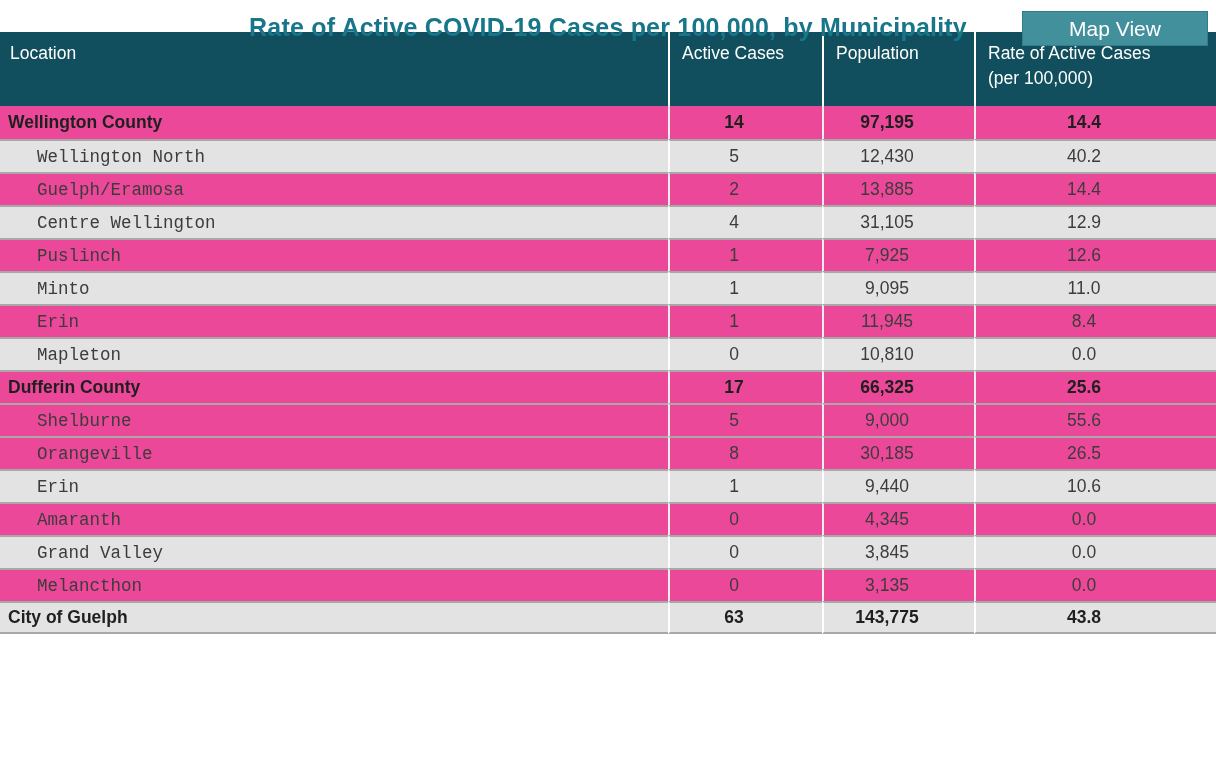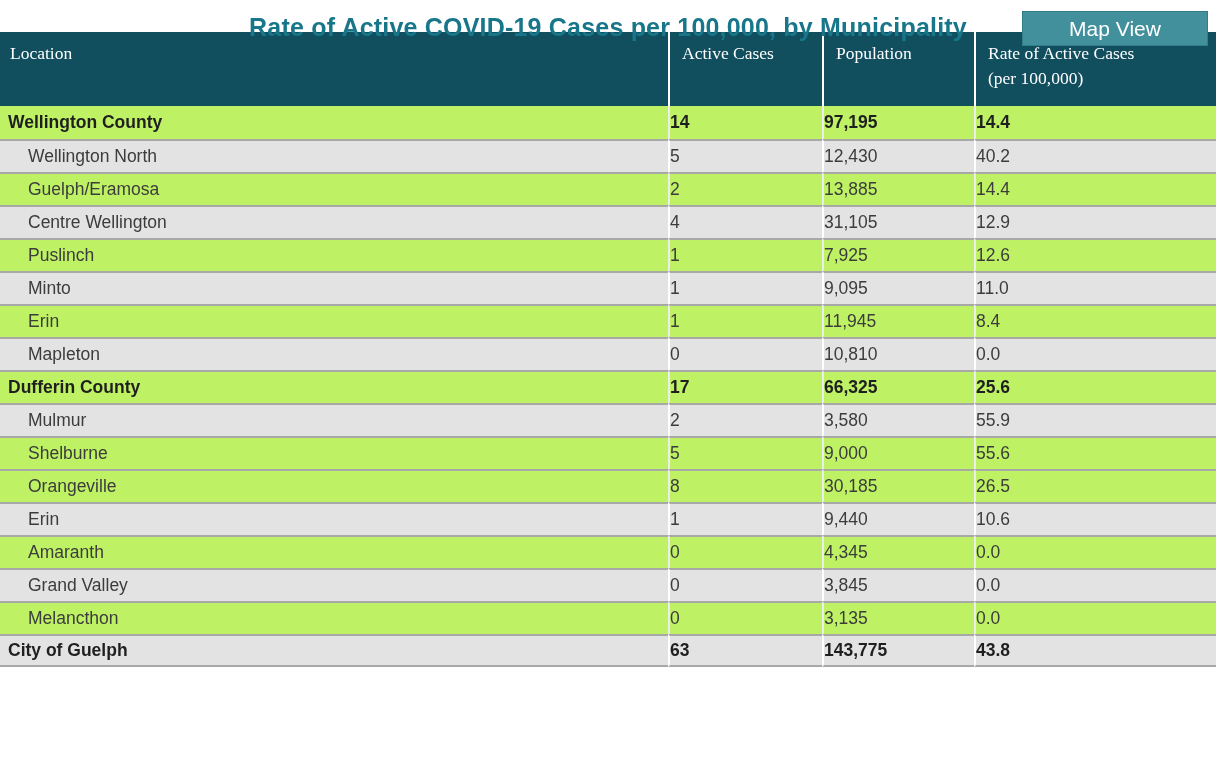--- a/index.html
+++ b/index.html
@@ -53,45 +53,44 @@
     background: #114f5e;
     color: #ffffff;
     font-weight: normal;
     font-size: 17.5px;
     text-align: left;
     vertical-align: top;
     padding: 9px 12px 0 12px;
     height: 74px;
     box-sizing: border-box;
     line-height: 1.45;
-    font-family: Liberation Serif, serif;
   }
   thead th:first-child { padding-left: 10px; }
   thead th + th { border-left: 2px solid #ffffff; }
   tbody td {
     font-size: 17.5px;
     height: 33px;
     box-sizing: border-box;
     padding: 0;
     border-top: 2px solid #a8a8a8;
     color: #3c3c3c;
     vertical-align: middle;
     white-space: nowrap;
     overflow: hidden;
   }
   tbody tr:first-child td { border-top: none; }
   tbody tr:last-child td { border-bottom: 2px solid #a8a8a8; }
-  tbody tr.plain td { background: #bef264; }
+  tbody tr.plain td { background: #ec4899; }
   tbody tr.stripe td { background: #e3e3e3; }
   tbody tr.plain td + td { border-left: 2px solid #ededed; }
   tbody tr.stripe td + td { border-left: 2px solid #ffffff; }
-  tbody td.num { text-align: left; padding-right: 24px; }
+  tbody td.num { text-align: center; padding-right: 24px; }
   tbody tr.county td { font-weight: bold; color: #1f1f1f; }
   tbody tr.county td:first-child { padding-left: 8px; }
-  tbody tr.muni td:first-child { padding-left: 28px; }
+  tbody tr.muni td:first-child { padding-left: 37px; font-family: Liberation Mono, monospace; }
 </style>
 </head>
 <body>
 
 <div class="topbar">
   <div class="page-title">Rate of Active COVID-19 Cases per 100,000, by Municipality</div>
   <div class="map-btn">Map View</div>
 </div>
 
 <table class="report">
@@ -160,26 +159,20 @@
     <td class="num">0</td>
     <td class="num">10,810</td>
     <td class="num">0.0</td>
   </tr>
       <tr class="county plain">
     <td>Dufferin County</td>
     <td class="num">17</td>
     <td class="num">66,325</td>
     <td class="num">25.6</td>
   </tr>
-      <tr class="muni stripe">
-    <td>Mulmur</td>
-    <td class="num">2</td>
-    <td class="num">3,580</td>
-    <td class="num">55.9</td>
-  </tr>
       <tr class="muni plain">
     <td>Shelburne</td>
     <td class="num">5</td>
     <td class="num">9,000</td>
     <td class="num">55.6</td>
   </tr>
       <tr class="muni plain">
     <td>Orangeville</td>
     <td class="num">8</td>
     <td class="num">30,185</td>

